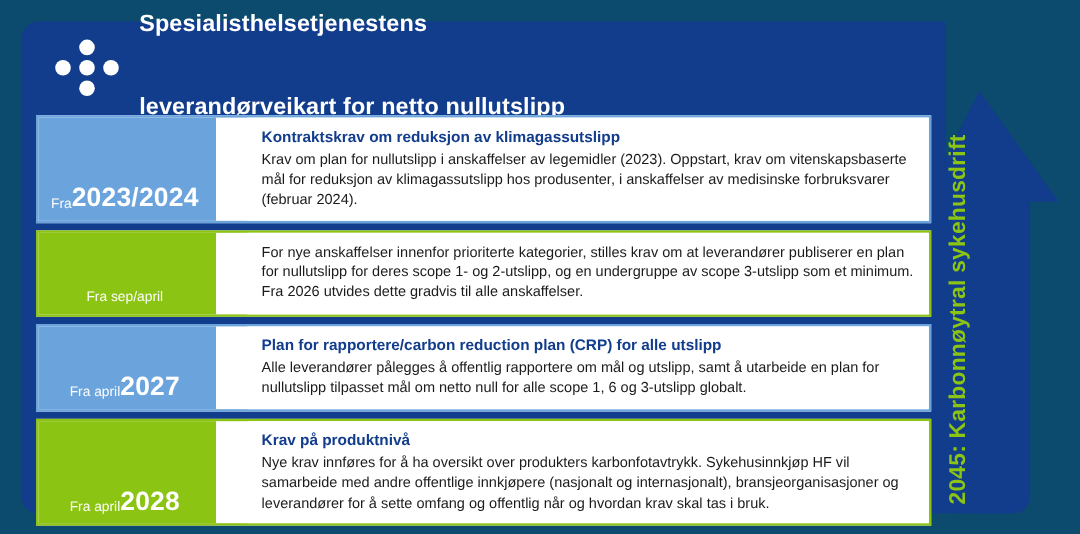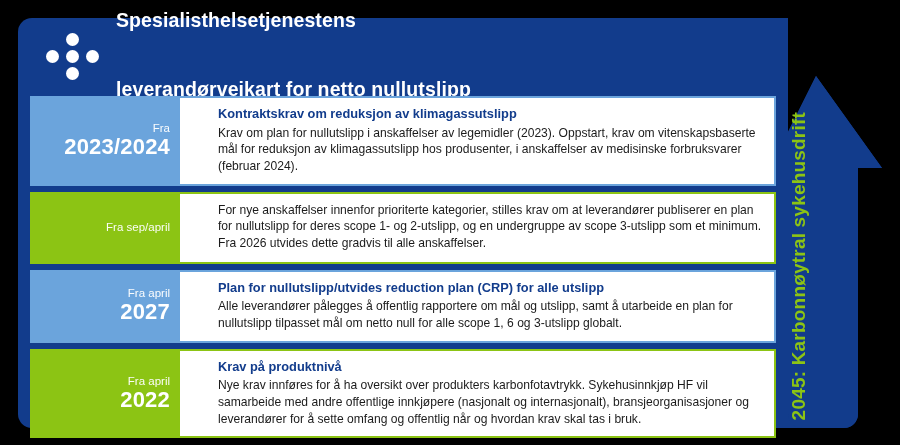--- a/index.html
+++ b/index.html
@@ -5,21 +5,21 @@
   * { box-sizing: border-box; }
   html, body {
     margin: 0; padding: 0;
     background: #ffffff;
     font-family: "Liberation Sans", sans-serif;
   }
   #canvas {
     position: relative;
     width: 900px;
     height: 445px;
-    background: #000000;
+    background: #0c4a6e;
     overflow: hidden;
   }
 
   
   .arrow-shape {
     position: absolute;
     left: 770px;
     top: 18px;
     width: 112px;
     height: 410px;
@@ -93,21 +93,21 @@
     background: #ffffff;
     min-height: 72px;
   }
   .row.green { border-color: #8CC414; }
 
   .row-date {
     flex: 0 0 148px;
     background: #6BA4DC;
     color: #ffffff;
     display: flex;
-    flex-direction: column;
+    flex-direction: row;
     align-items: flex-end;
     justify-content: center;
     padding: 6px 10px 6px 6px;
   }
   .row.green .row-date { background: #8CC414; text-align: center; }
 
   .date-pre {
     font-size: 11.5px;
     line-height: 1.15;
     font-weight: normal;
@@ -209,29 +209,29 @@
         <div class="row-text">For nye anskaffelser innenfor prioriterte kategorier, stilles krav om at leverandører publiserer en plan for nullutslipp for deres scope 1- og 2-utslipp, og en undergruppe av scope 3-utslipp som et minimum. Fra 2026 utvides dette gradvis til alle anskaffelser.</div>
       </div>
     </div>
 
     <div class="row">
       <div class="row-date">
         <div class="date-pre">Fra april</div>
         <div class="date-main">2027</div>
       </div>
       <div class="row-body">
-        <div class="row-heading">Plan for nullutslipp/utvides reduction plan (CRP) for alle utslipp</div>
+        <div class="row-heading">Plan for rapportere/carbon reduction plan (CRP) for alle utslipp</div>
         <div class="row-text">Alle leverandører pålegges å offentlig rapportere om mål og utslipp, samt å utarbeide en plan for nullutslipp tilpasset mål om netto null for alle scope 1, 6 og 3-utslipp globalt.</div>
       </div>
     </div>
 
     <div class="row green">
       <div class="row-date">
         <div class="date-pre">Fra april</div>
-        <div class="date-main">2022</div>
+        <div class="date-main">2028</div>
       </div>
       <div class="row-body">
         <div class="row-heading">Krav på produktnivå</div>
         <div class="row-text">Nye krav innføres for å ha oversikt over produkters karbonfotavtrykk. Sykehusinnkjøp HF vil samarbeide med andre offentlige innkjøpere (nasjonalt og internasjonalt), bransjeorganisasjoner og leverandører for å sette omfang og offentlig når og hvordan krav skal tas i bruk.</div>
       </div>
     </div>
 
   </div>
 
   <div class="goal-text">

